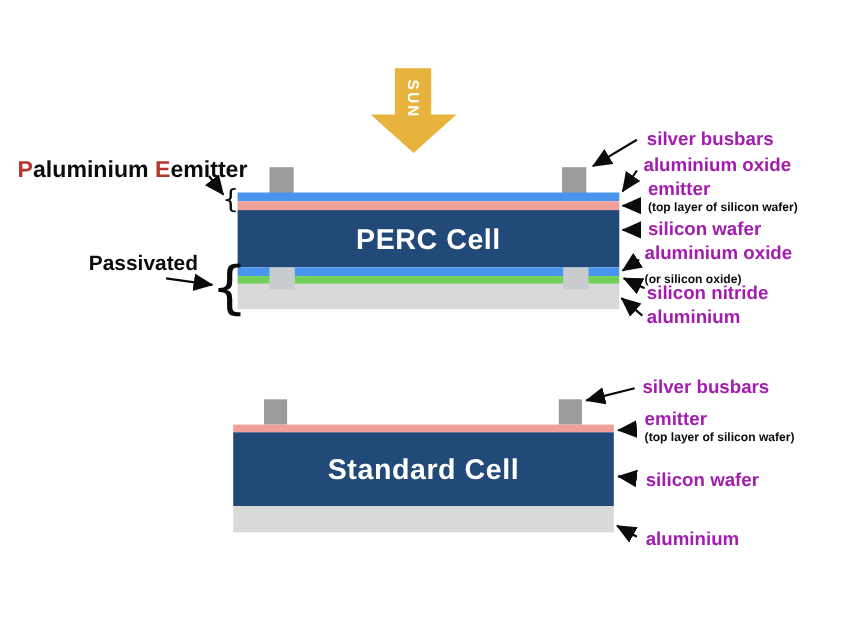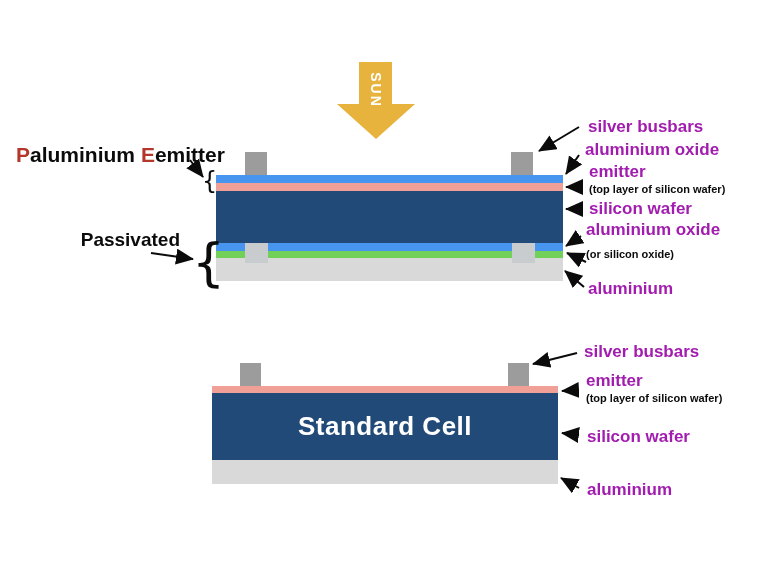--- a/index.html
+++ b/index.html
@@ -60,37 +60,39 @@
 
   <div class="layer" style="left: 216px; top: 175px; width: 347px; height: 8px; background: rgb(71, 149, 238);"></div>
   <div class="layer" style="left: 216px; top: 183px; width: 347px; height: 8px; background: rgb(240, 160, 150);"></div>
   <div class="layer" style="left: 216px; top: 191px; width: 347px; height: 52px; background: rgb(33, 74, 120);"></div>
   <div class="layer" style="left: 216px; top: 243px; width: 347px; height: 8px; background: rgb(71, 149, 238);"></div>
   <div class="layer" style="left: 216px; top: 251px; width: 347px; height: 7px; background: rgb(114, 208, 88);"></div>
   <div class="layer" style="left: 216px; top: 258px; width: 347px; height: 23px; background: rgb(217, 217, 217);"></div>
 
   <div class="layer" style="left: 245px; top: 243px; width: 23px; height: 20px; background: rgb(201, 204, 206);"></div>
   <div class="layer" style="left: 512px; top: 243px; width: 23px; height: 20px; background: rgb(201, 204, 206);"></div>
+  <div class="cell-title" style="left:216px;top:202px;width:347px;">PERC Cell</div>
 
   <div class="llabel" style="left:16px;top:143px;">
     <span class="red">P</span><span>aluminium </span><span class="red">E</span><span>emitter</span>
   </div>
   <div class="rear-block">
     <div>Passivated</div>
   </div>
   <div class="brace" style="left:202px;top:169px;font-size:24px;">{</div>
   <div class="brace" style="left:192px;top:236px;font-size:52px;">{</div>
 
   <div class="rlabel" style="left:588px;top:118px;">silver busbars</div>
   <div class="rlabel" style="left:585px;top:141px;">aluminium oxide</div>
   <div class="rlabel" style="left:589px;top:163px;">emitter</div>
   <div class="rsub" style="left:589px;top:183px;">(top layer of silicon wafer)</div>
   <div class="rlabel" style="left:589px;top:200px;">silicon wafer</div>
   <div class="rlabel" style="left:586px;top:221px;">aluminium oxide</div>
   <div class="rsub" style="left:586px;top:248px;">(or silicon oxide)</div>
+  <div class="rlabel" style="left:588px;top:258px;">silicon nitride</div>
   <div class="rlabel" style="left:588px;top:280px;">aluminium</div>
 
   <div class="layer" style="left: 240px; top: 363px; width: 21px; height: 23px; background: rgb(156, 156, 156);"></div>
   <div class="layer" style="left: 508px; top: 363px; width: 21px; height: 23px; background: rgb(156, 156, 156);"></div>
   <div class="layer" style="left: 212px; top: 386px; width: 346px; height: 7px; background: rgb(240, 160, 150);"></div>
   <div class="layer" style="left: 212px; top: 393px; width: 346px; height: 67px; background: rgb(33, 74, 120);"></div>
   <div class="layer" style="left: 212px; top: 460px; width: 346px; height: 24px; background: rgb(217, 217, 217);"></div>
   <div class="cell-title" style="left:212px;top:411px;width:346px;">Standard Cell</div>
 
   <div class="rlabel" style="left:584px;top:343px;">silver busbars</div>

